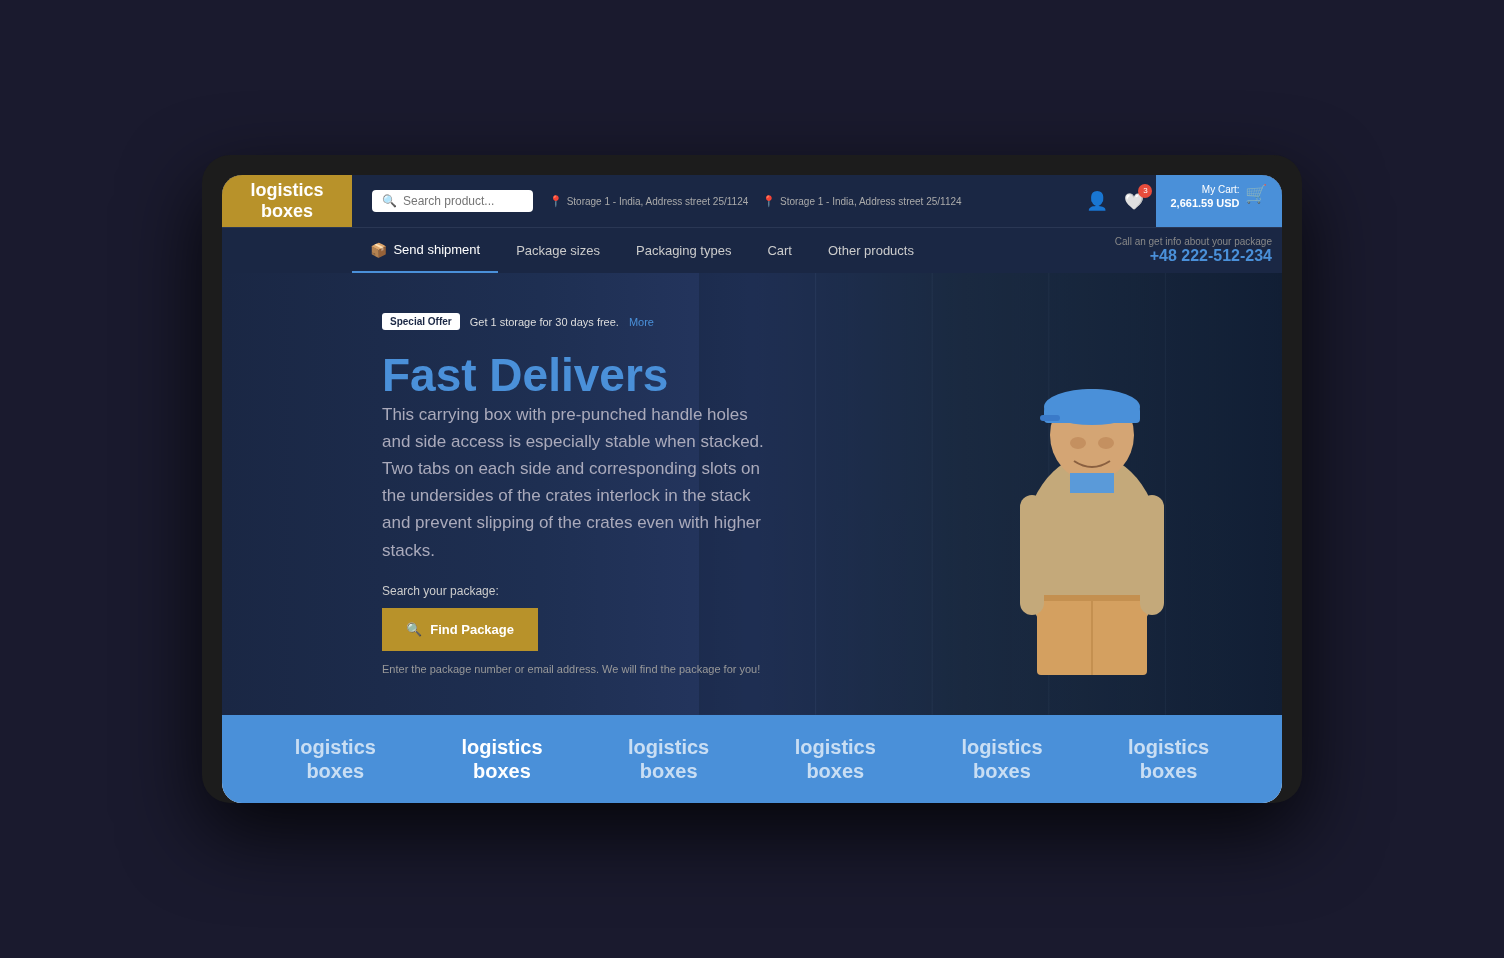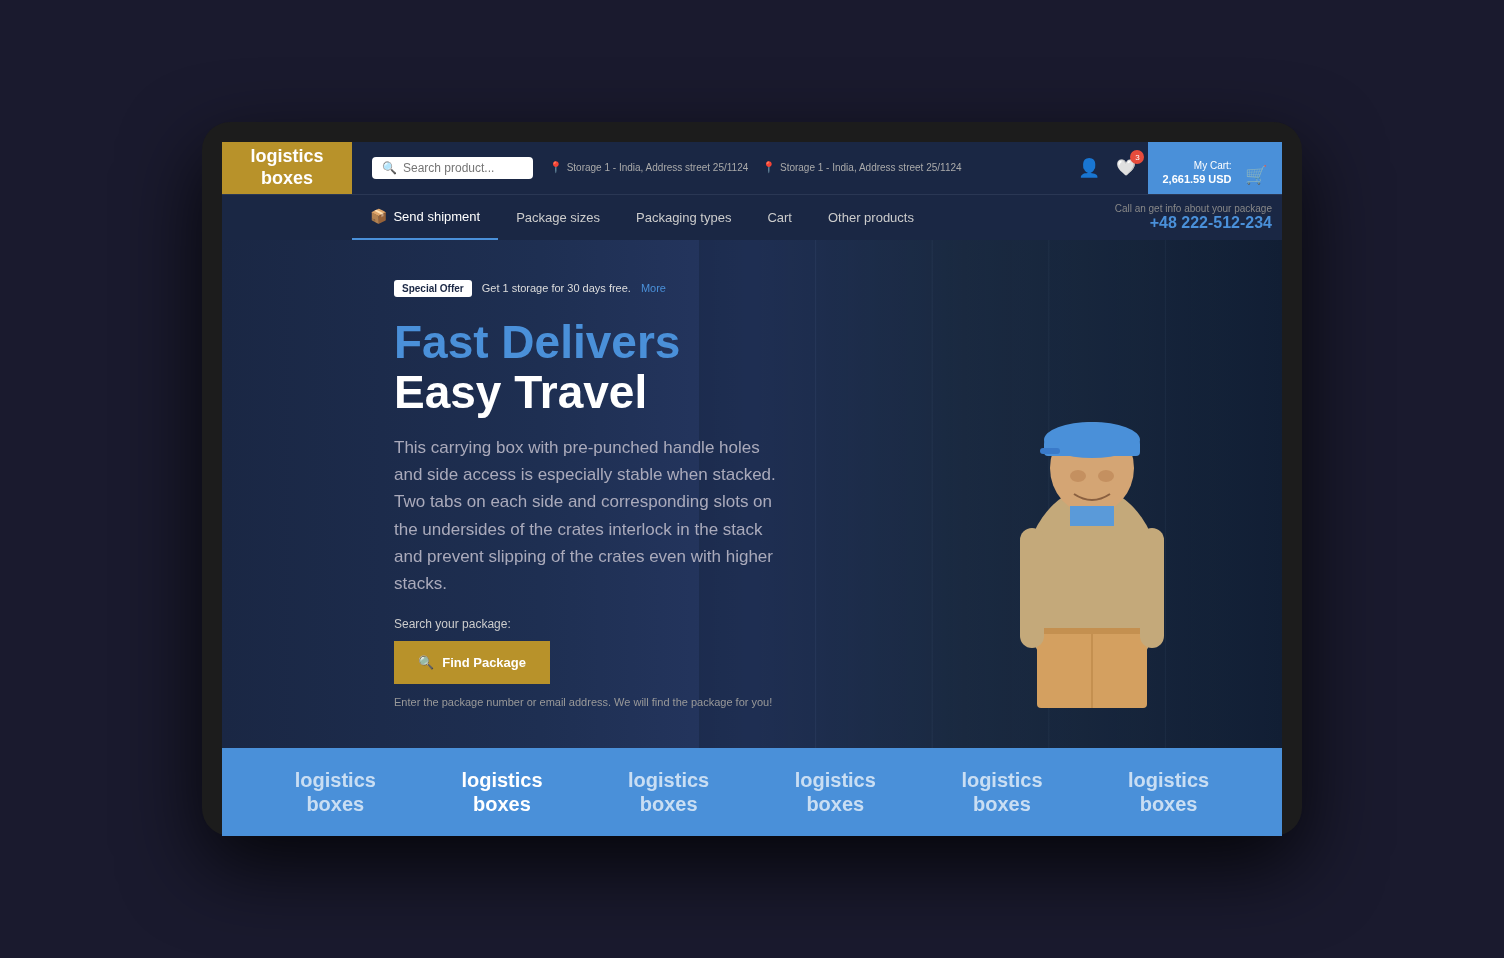--- a/index.html
+++ b/index.html
@@ -16,21 +16,21 @@
       position: relative;
       width: 1100px;
       background: #1c1c1c;
       border-radius: 28px;
       padding: 20px 20px 0 20px;
       box-shadow: 0 30px 80px rgba(0,0,0,0.8);
     }
 
     .laptop-screen {
       background: #0c4a6e;
-      border-radius: 0;
+      border-radius: 20px;
       overflow: hidden;
       width: 100%;
     }
 
     .laptop-bottom {
       background: #2a2a2a;
       height: 28px;
       border-radius: 0 0 28px 28px;
       display: flex;
       align-items: center;
@@ -153,22 +153,22 @@
       align-items: center;
       justify-content: center;
     }
 
     .cart-btn {
       background: #4a90d9;
       border: none;
       color: #fff;
       cursor: pointer;
       display: flex;
-      align-items: flex-end;
-      gap: 14px;
+      align-items: flex-start;
+      gap: 6px;
       padding: 8px 14px;
       font-size: 11px;
       height: 52px;
     }
 
     .cart-label {
       text-align: right;
       line-height: 1.3;
     }
 
@@ -239,21 +239,20 @@
     }
 
     
     .hero {
       position: relative;
       background: linear-gradient(135deg, #1a2744 0%, #2c3e6b 40%, #3a5080 60%, #4a6090 100%);
       min-height: 420px;
       display: flex;
       align-items: center;
       overflow: hidden;
-      padding-left: 12px;
     }
 
     .hero-content {
       position: relative;
       z-index: 2;
       padding: 40px 30px 40px 160px;
       max-width: 55%;
     }
 
     .special-offer-bar {
@@ -504,21 +503,20 @@
         </div>
 
         <div class="hero-content">
           <div class="special-offer-bar">
             <span class="special-offer-badge">Special Offer</span>
             <span class="special-offer-text">Get 1 storage for 30 days free.</span>
             <span class="special-offer-more">More</span>
           </div>
 
           <div class="hero-title-blue">Fast Delivers</div>
-          <div class="hero-title-white">Easy Travel</div>
 
           <p class="hero-desc">This carrying box with pre-punched handle holes and side access is especially stable when stacked. Two tabs on each side and corresponding slots on the undersides of the crates interlock in the stack and prevent slipping of the crates even with higher stacks.</p>
 
           <div class="search-package-label">Search your package:</div>
 
           <div class="search-package-row">
             <button class="find-package-btn">
               <span>🔍</span>
               <span>Find Package</span>
             </button>

